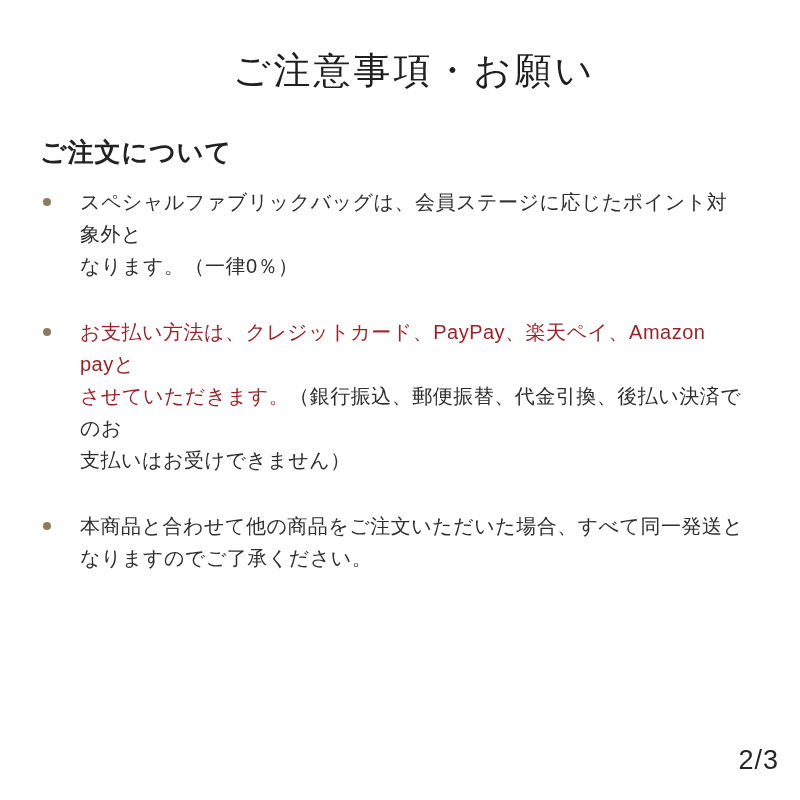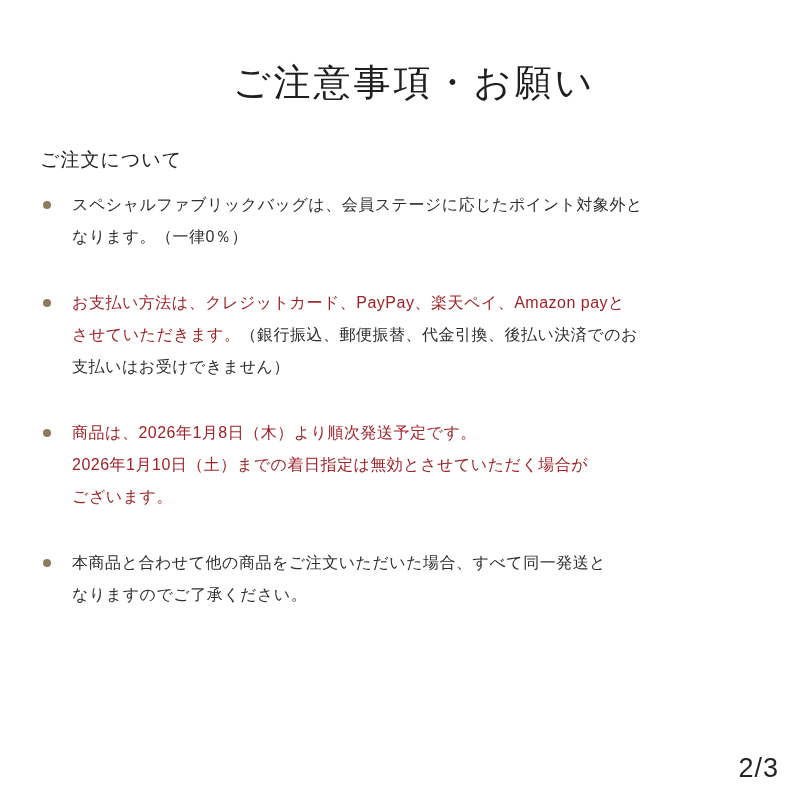--- a/index.html
+++ b/index.html
@@ -7,72 +7,72 @@
     position: relative;
     width: 800px;
     height: 800px;
     background: #ffffff;
     overflow: hidden;
     font-family: "Liberation Sans", sans-serif;
     color: var(--text, #2e2e2e);
     box-sizing: border-box;
   }
   .doc-title {
-    margin: 12px;
+    margin: 0;
     padding-top: 46px;
     text-align: center;
     font-family: "Liberation Serif", "DejaVu Serif", serif;
     font-weight: 500;
     font-size: 37px;
     letter-spacing: 3px;
     color: #1f1f1f;
     padding-left: 28px;
   }
   .content {
     padding: 0 40px;
   }
   .section-heading {
     margin: 39px 0 0 0;
-    font-size: 19px;
-    font-weight: normal;
+    font-size: 26px;
+    font-weight: bold;
     color: #222222;
     letter-spacing: 1px;
   }
   .item {
     position: relative;
     margin: 34px 0 0 0;
     padding-left: 24px;
   }
   .section-heading + .item { margin-top: 16px; }
   .dot {
     position: absolute;
     left: 3px;
     top: 12px;
     width: 8px;
     height: 8px;
     border-radius: 50%;
     background: var(--bullet, #8d7c5c);
   }
   .item-text {
-    margin: 8px;
-    font-size: 16px;
+    margin: 16px;
+    font-size: 20px;
     line-height: 32px;
     letter-spacing: 0.5px;
     white-space: pre-line;
     color: var(--text, #2e2e2e);
   }
   .seg-red-bold {
     color: var(--accent-red, #9f2126);
     font-weight: normal;
     text-align: right;
   }
   .page-indicator {
     position: absolute;
     right: 21px;
-    bottom: 16px;
+    bottom: 24px;
     font-size: 27px;
     color: #252525;
     letter-spacing: 1px;
   }
 </style>
 </head>
 <body>
 
 <div class="page" style="--accent-red: #9f2126; --bullet: #8d7c5c; --text: #2e2e2e;">
 
@@ -90,26 +90,20 @@
 
     <div class="item">
       <span class="dot"></span>
       <p class="item-text"><span class="seg-red-bold">お支払い方法は、クレジットカード、PayPay、楽天ペイ、Amazon payと
 させていただきます。</span><span class="seg-normal">（銀行振込、郵便振替、代金引換、後払い決済でのお
 支払いはお受けできません）</span></p>
     </div>
 
 
 
-    <div class="item">
-      <span class="dot"></span>
-      <p class="item-text"><span class="seg-red-bold">商品は、2026年1月8日（木）より順次発送予定です。
-2026年1月10日（土）までの着日指定は無効とさせていただく場合が
-ございます。</span></p>
-    </div>
 
     <div class="item">
       <span class="dot"></span>
       <p class="item-text"><span class="seg-normal">本商品と合わせて他の商品をご注文いただいた場合、すべて同一発送と
 なりますのでご了承ください。</span></p>
     </div>
 
   </div>
 
   <div class="page-indicator">2/3</div>

